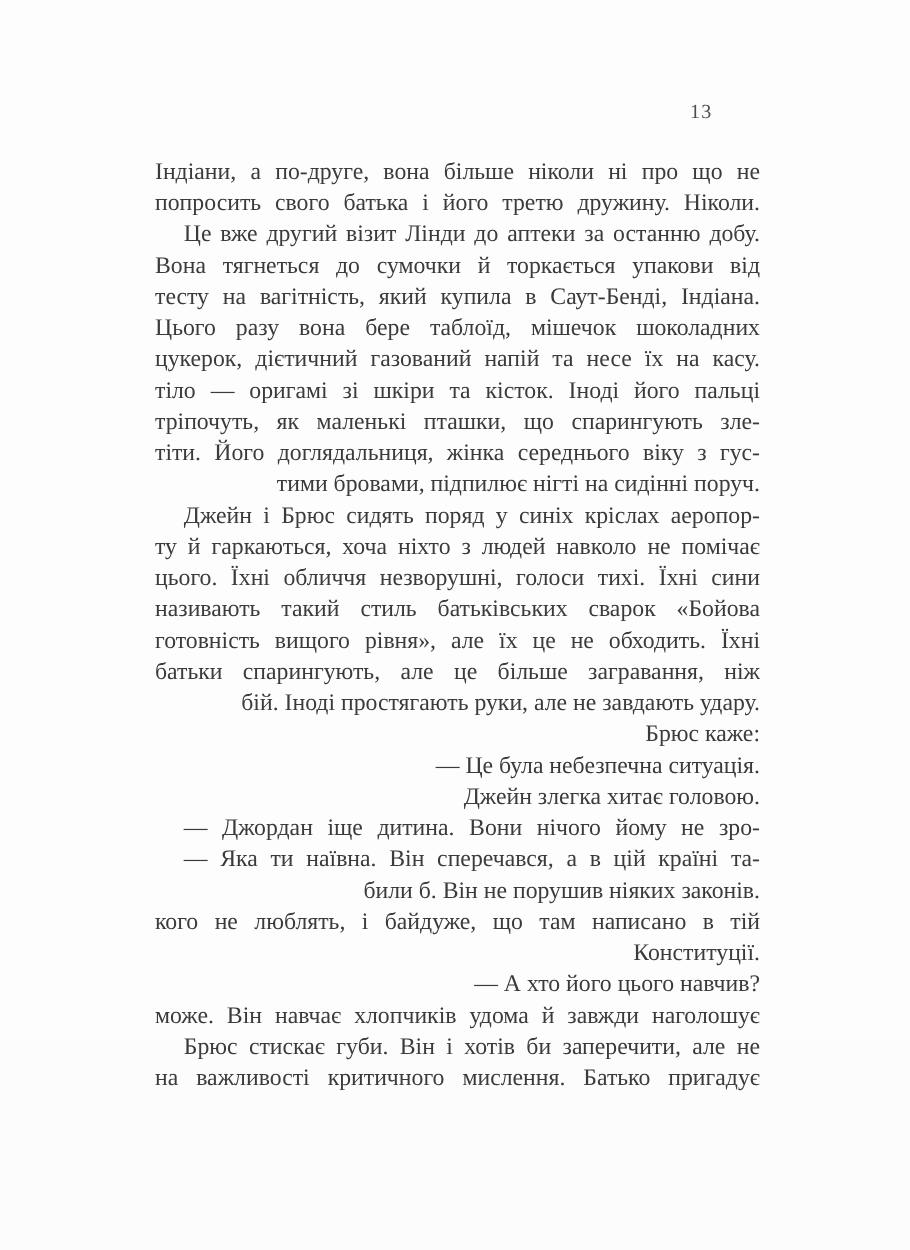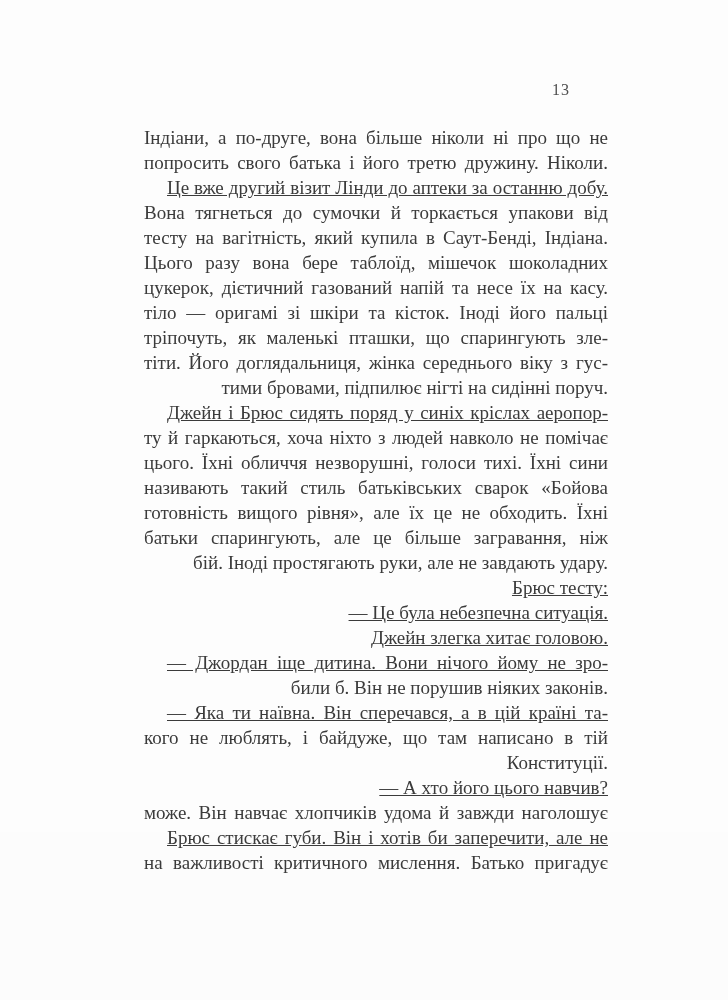--- a/index.html
+++ b/index.html
@@ -41,26 +41,24 @@
   }
   .line {
     height: 25px;
     line-height: 25px;
     white-space: normal;
     overflow: visible;
     text-align: right;
   }
   .line.indent {
     padding-left: 23px;
-    text-decoration: underline;
   }
   .line.just {
     text-align: justify;
     text-align-last: justify;
-    margin-left: 20px;
   }
 </style>
 </head>
 <body>
 
 <div class="book-page">
   <div class="page-number">13</div>
   <div class="text-block">
       <div class="line just">Індіани, а по-друге, вона більше ніколи ні про що не</div>
       <div class="line just">попросить свого батька і його третю дружину. Ніколи.</div>
@@ -73,26 +71,26 @@
       <div class="line just">тріпочуть, як маленькі пташки, що спарингують зле-</div>
       <div class="line just">тіти. Його доглядальниця, жінка середнього віку з гус-</div>
       <div class="line">тими бровами, підпилює нігті на сидінні поруч.</div>
       <div class="line indent just">Джейн і Брюс сидять поряд у синіх кріслах аеропор-</div>
       <div class="line just">ту й гаркаються, хоча ніхто з людей навколо не помічає</div>
       <div class="line just">цього. Їхні обличчя незворушні, голоси тихі. Їхні сини</div>
       <div class="line just">називають такий стиль батьківських сварок «Бойова</div>
       <div class="line just">готовність вищого рівня», але їх це не обходить. Їхні</div>
       <div class="line just">батьки спарингують, але це більше загравання, ніж</div>
       <div class="line">бій. Іноді простягають руки, але не завдають удару.</div>
-      <div class="line indent">Брюс тесту:</div>
+      <div class="line indent">Брюс каже:</div>
       <div class="line indent">— Це була небезпечна ситуація.</div>
       <div class="line indent">Джейн злегка хитає головою.</div>
       <div class="line indent just">— Джордан іще дитина. Вони нічого йому не зро-</div>
+      <div class="line indent just">— Яка ти наївна. Він сперечався, а в цій країні та-</div>
       <div class="line">били б. Він не порушив ніяких законів.</div>
-      <div class="line indent just">— Яка ти наївна. Він сперечався, а в цій країні та-</div>
       <div class="line just">кого не люблять, і байдуже, що там написано в тій</div>
       <div class="line">Конституції.</div>
       <div class="line indent">— А хто його цього навчив?</div>
       <div class="line just">може. Він навчає хлопчиків удома й завжди наголошує</div>
       <div class="line indent just">Брюс стискає губи. Він і хотів би заперечити, але не</div>
       <div class="line just">на важливості критичного мислення. Батько пригадує</div>
     </div>
 </div>
 
 </body></html>

